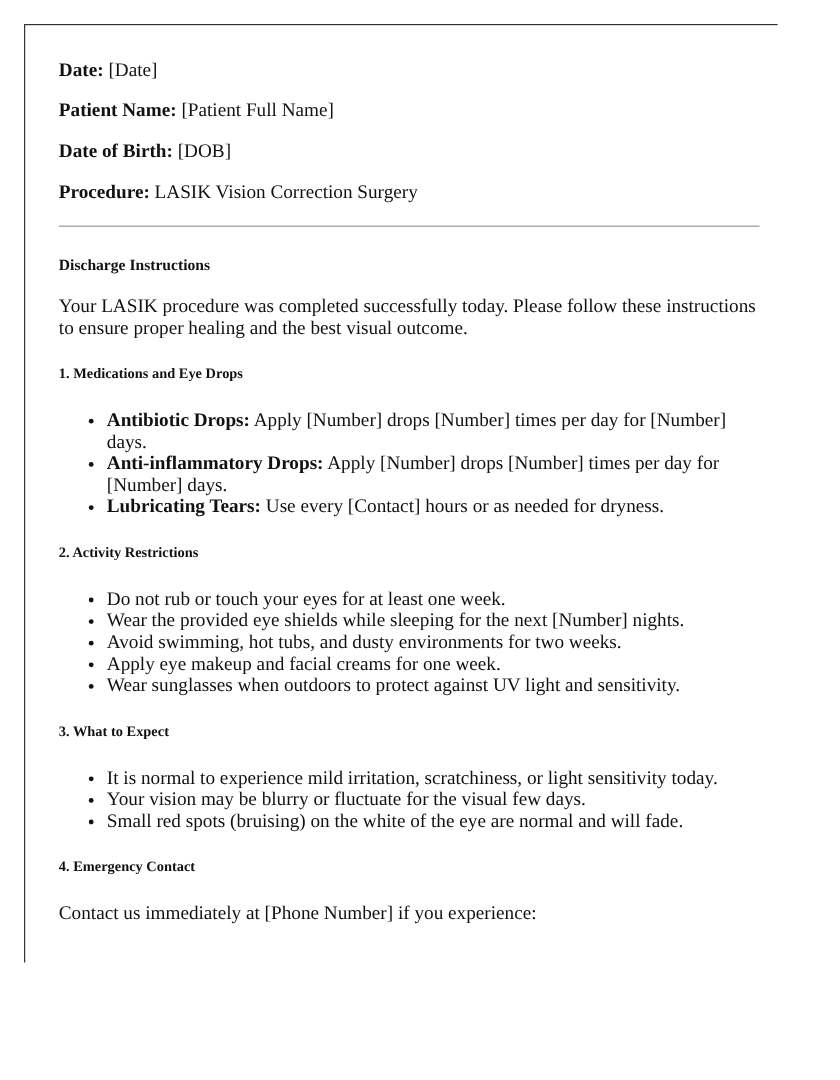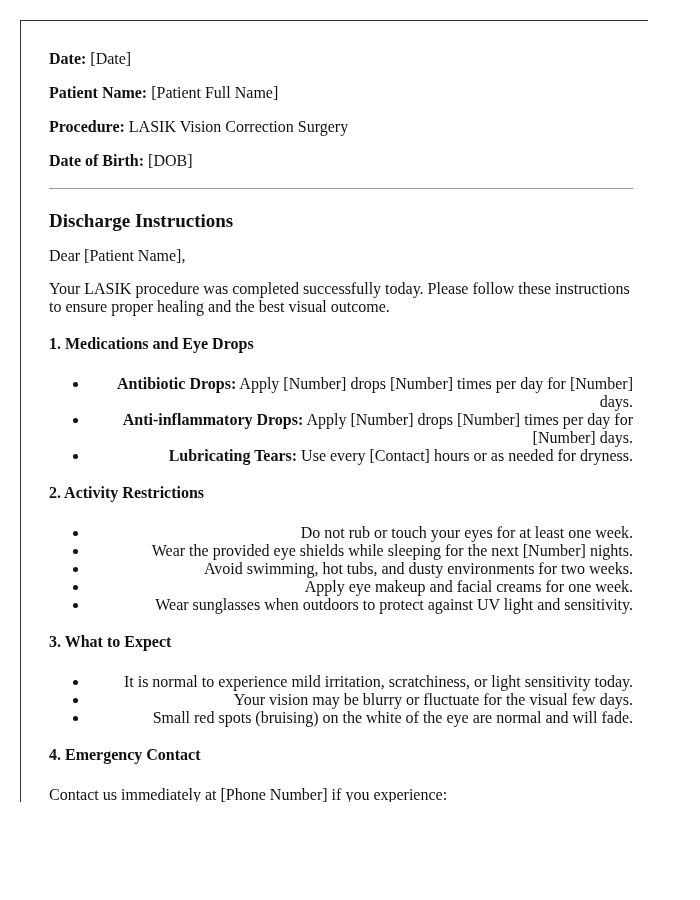--- a/index.html
+++ b/index.html
@@ -38,77 +38,75 @@
       font-size: 16px;
     }
     .meta-line b { font-weight: bold; }
     hr.divider {
       border: none;
       border-top: 1px solid #999999;
       margin: 18px 0 20px 0;
       height: 0;
     }
     h2.doc-title {
-      font-size: 19px;
+      font-size: 13px;
       font-weight: bold;
       margin: 0 0 14px 0;
       line-height: 24px;
       font-family: Liberation Serif, serif;
     }
     p.body-text {
       margin: 0 0 15px 0;
       line-height: 18px;
       font-size: 16px;
     }
     h3.section-title {
-      font-size: 16px;
+      font-size: 12px;
       font-weight: bold;
       margin: 18px 0 21px 0;
       line-height: 20px;
     }
     ul.section-list {
       margin: 0 0 15px 0;
       padding-left: 40px;
     }
     ul.section-list li {
       line-height: 18px;
       font-size: 16px;
       margin: 0;
-      text-align: right;
     }
     ul.section-list li b { font-weight: bold; }
   </style>
 </head>
 <body>
 
 <div class="page-clip">
   <div class="page">
 
     <p class="meta-line">
       <b>Date:</b>
       <span>[Date]</span>
     </p>
     <p class="meta-line">
       <b>Patient Name:</b>
       <span>[Patient Full Name]</span>
     </p>
     <p class="meta-line">
+      <b>Date of Birth:</b>
+      <span>[DOB]</span>
+    </p>
+    <p class="meta-line">
       <b>Procedure:</b>
       <span>LASIK Vision Correction Surgery</span>
-    </p>
-    <p class="meta-line">
-      <b>Date of Birth:</b>
-      <span>[DOB]</span>
     </p>
 
     <hr class="divider">
 
     <h2 class="doc-title">Discharge Instructions</h2>
 
-    <p class="body-text">Dear [Patient Name],</p>
     <p class="body-text">Your LASIK procedure was completed successfully today. Please follow these instructions to ensure proper healing and the best visual outcome.</p>
 
     <h3 class="section-title">1. Medications and Eye Drops</h3>
     <ul class="section-list">
       <li>
         <b>Antibiotic Drops:</b>
         <span>Apply [Number] drops [Number] times per day for [Number] days.</span>
       </li>
       <li>
         <b>Anti-inflammatory Drops:</b>

